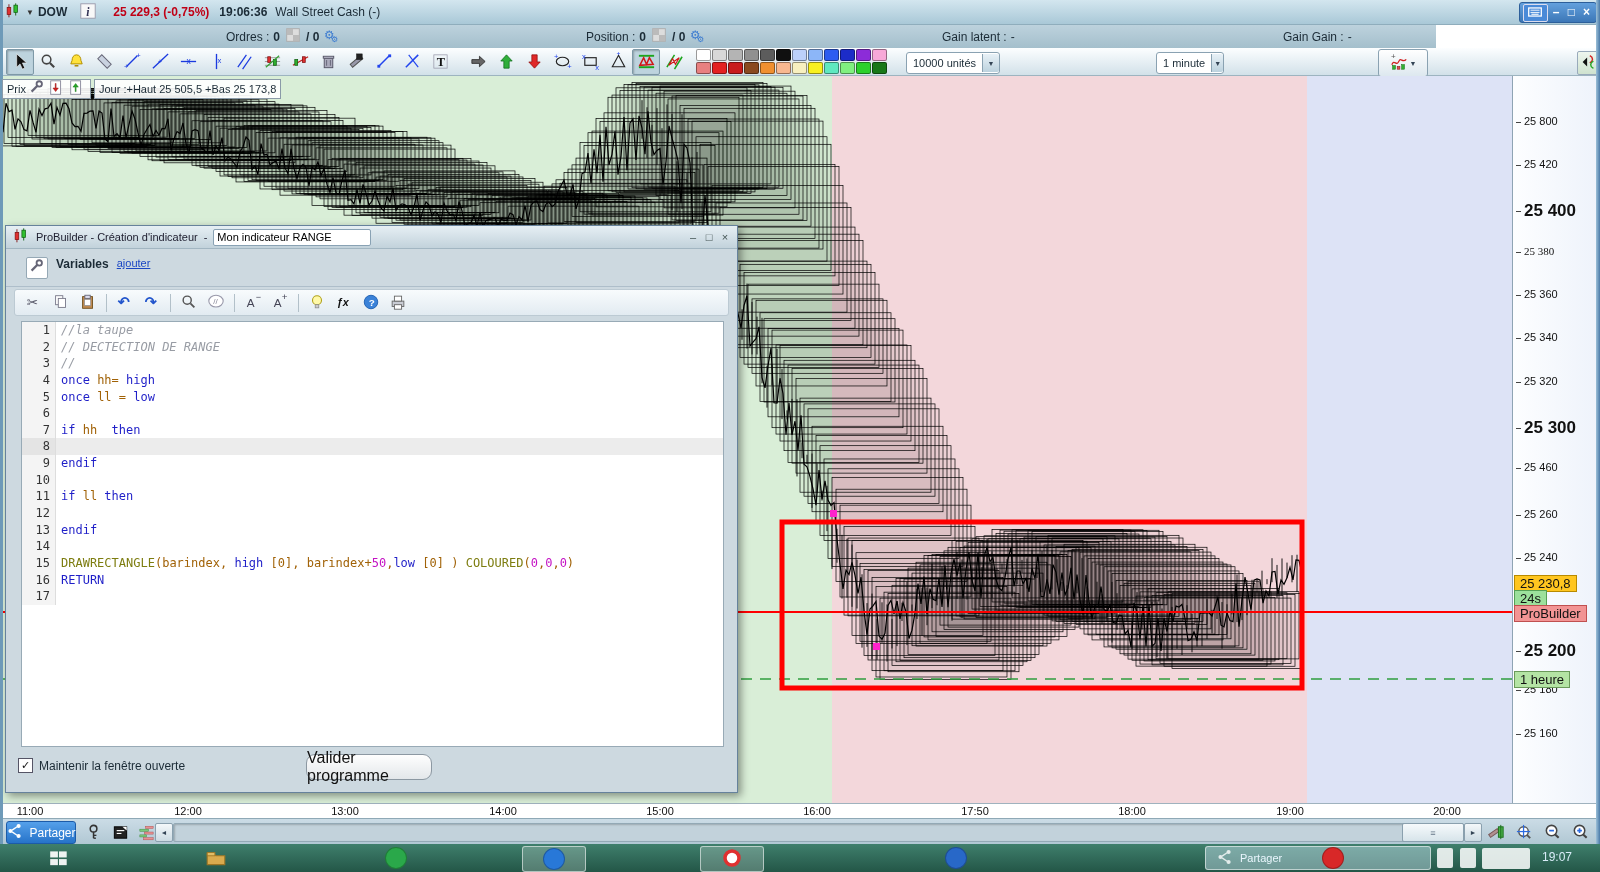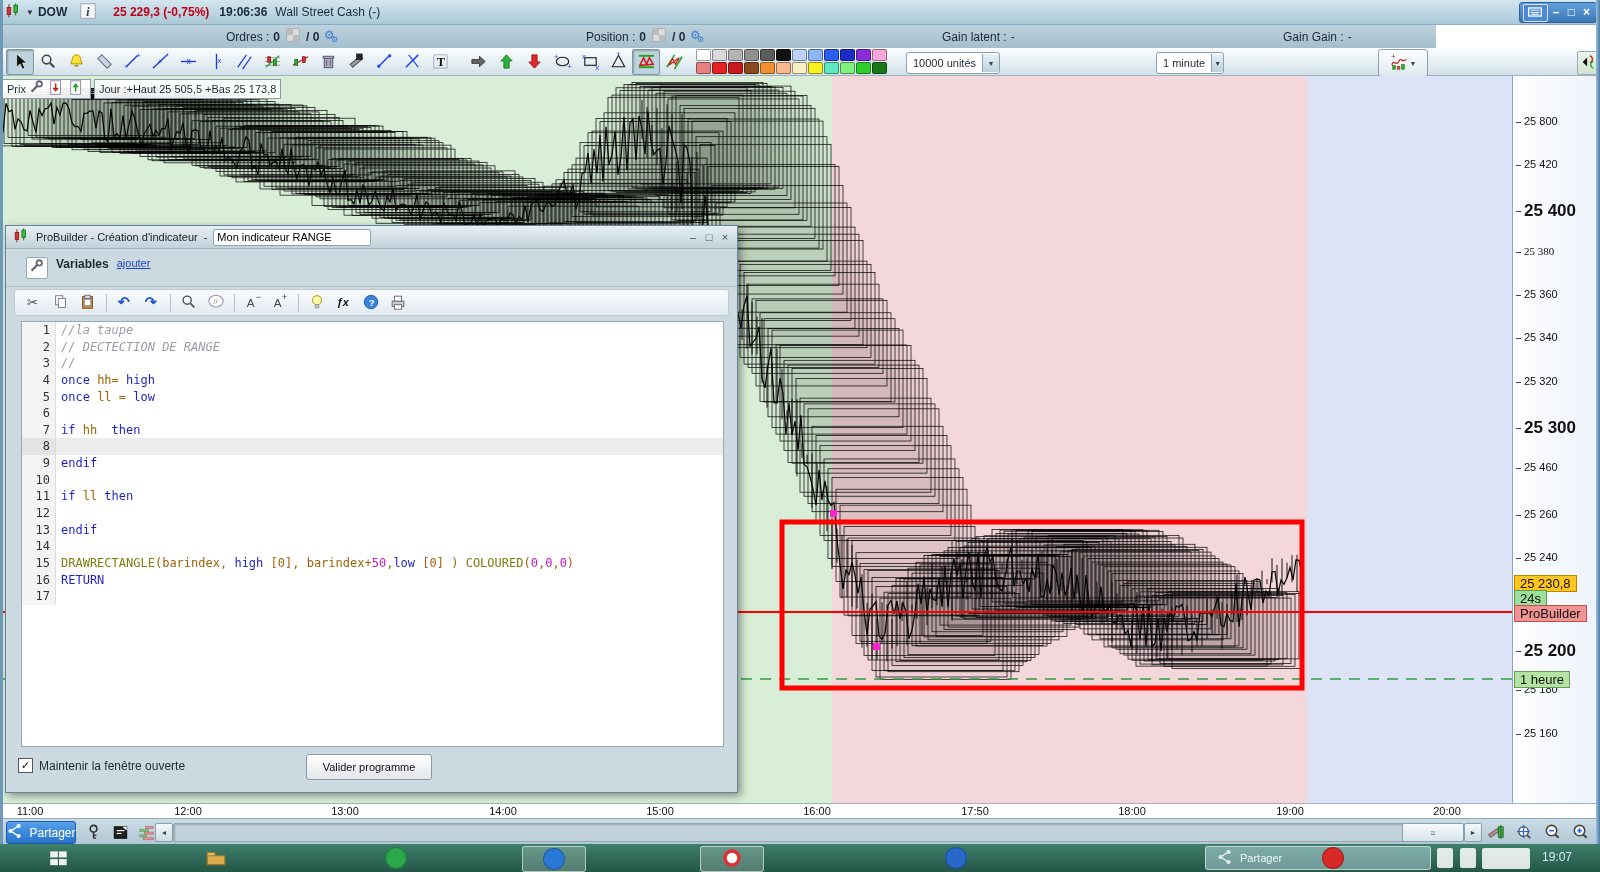--- a/index.html
+++ b/index.html
@@ -101,21 +101,21 @@
   .code-line{display:flex;height:16.65px;line-height:16.65px;}
   .code-line.hl{background:#ececec;}
   .ln{width:34px;background:#f4f4f4;border-right:1px solid #ddd;text-align:right;padding-right:5px;color:#333;box-sizing:border-box;flex:none;}
   .code-line.hl .ln{background:#e4e4e4;}
   .lc{white-space:pre;padding-left:5px;}
   .tk-k{color:#1f1fc8;} .tk-c{color:#989ca4;font-style:italic;} .tk-f{color:#7d7d10;} .tk-m{color:#c413c4;} .tk-p{color:#a16207;}
   #pb-check{position:absolute;left:12px;top:532px;display:flex;align-items:center;gap:6px;font-size:12px;}
   #pb-checkbox{width:13px;height:13px;background:#fff;border:1px solid #556;display:flex;align-items:center;justify-content:center;
       font-size:11px;color:#111;}
   #pb-validate{position:absolute;left:300px;top:528px;width:124px;height:24px;background:linear-gradient(#fefefe,#e3e7ea);
-      border:1px solid #8c98a2;border-radius:3px;display:flex;align-items:center;justify-content:center;font-size:11px;color:#111;}
+      border:1px solid #8c98a2;border-radius:9px;display:flex;align-items:center;justify-content:center;font-size:16px;color:#111;}
   
   #edge-left{left:0;top:0;width:3px;height:844px;background:#6e9ab8;}
   #edge-right{left:1596px;top:0;width:4px;height:844px;background:linear-gradient(90deg,#9cc0d8,#4a7aa8);}
 </style>
 </head>
 <body>
 
 <div id="app">
 
   <div id="titlebar" class="abs">

